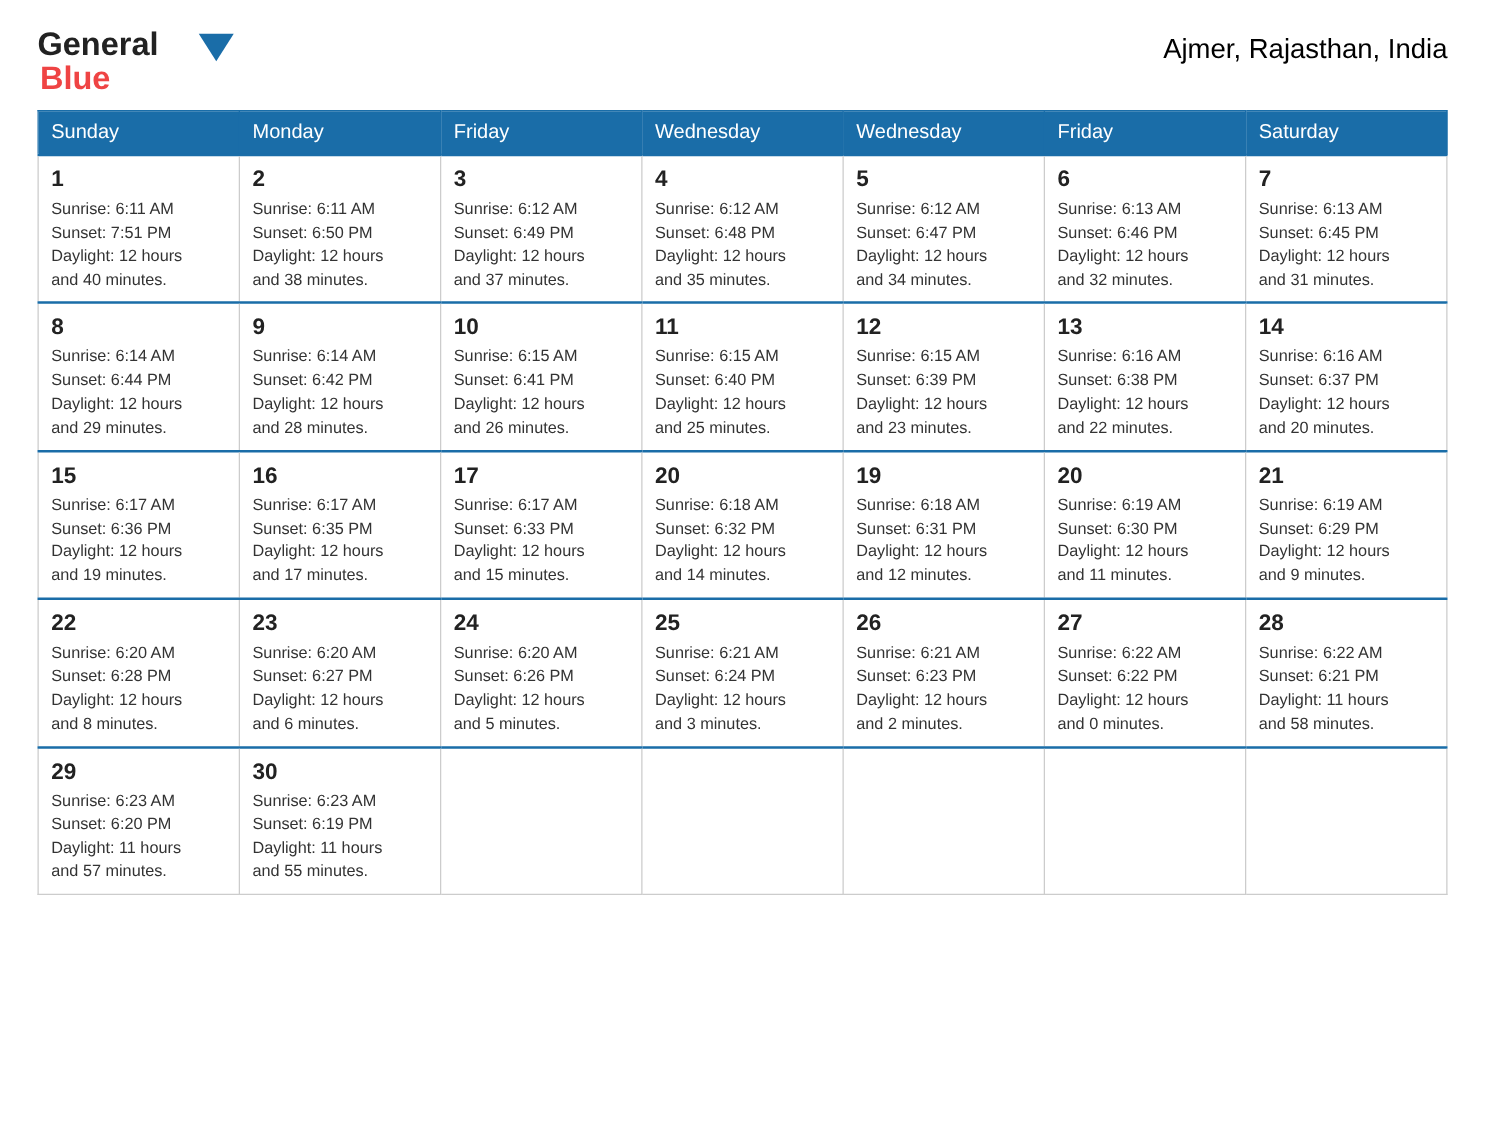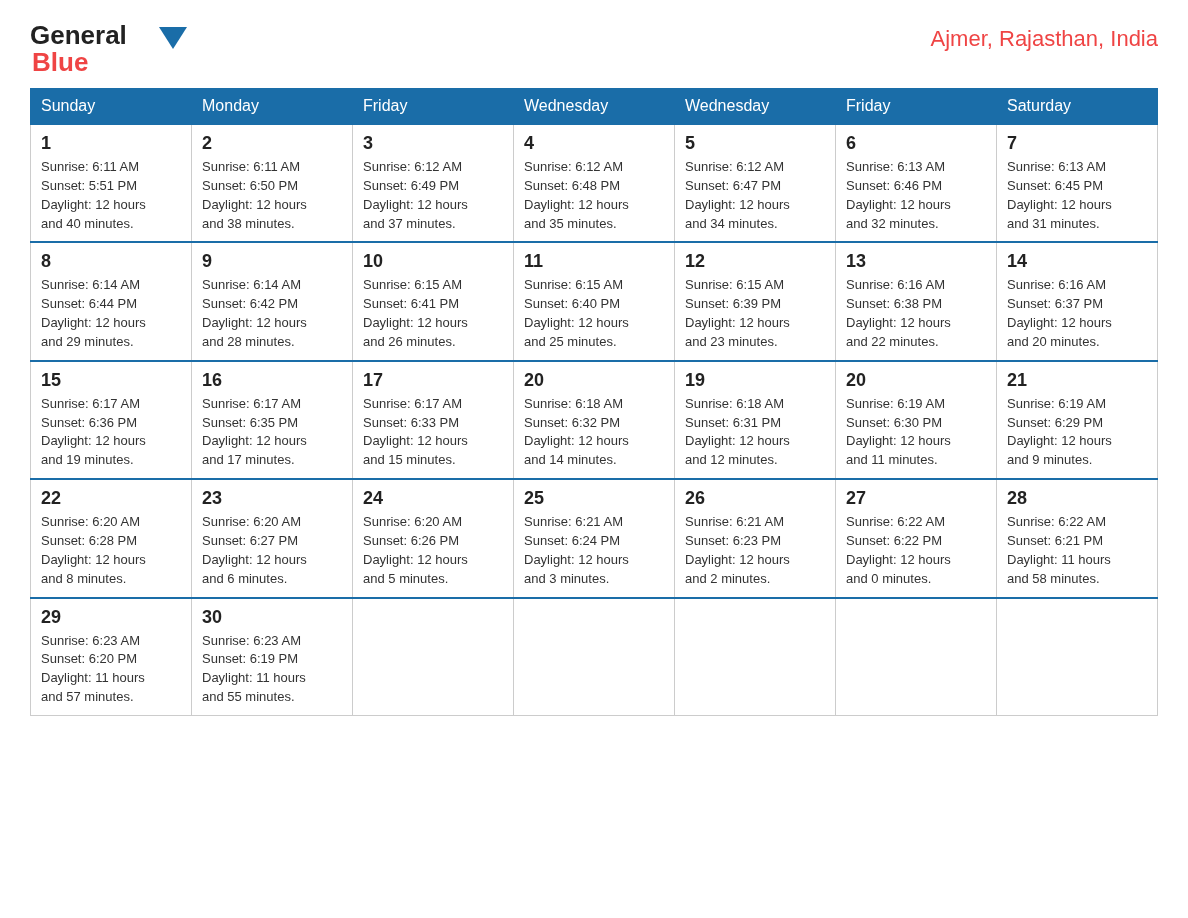--- a/index.html
+++ b/index.html
@@ -52,21 +52,21 @@
       text-align: right;
     }
     .month-title {
       font-size: 52px;
       font-weight: bold;
       color: #222;
       line-height: 1;
     }
     .location {
       font-size: 22px;
-      color: #ef4444;
+      color: #000000;
       margin-top: 6px;
     }
     .calendar {
       width: 100%;
       border-collapse: collapse;
       margin-top: 8px;
     }
     .calendar th {
       background: #1a6da8;
       color: #fff;
@@ -125,21 +125,21 @@
         <th>Wednesday</th>
         <th>Wednesday</th>
         <th>Friday</th>
         <th>Saturday</th>
       </tr>
     </thead>
   <tbody id="cal-body">
       <tr>
         <td>
           <div class="day-number">1</div>
-          <div class="day-info"><span>Sunrise: 6:11 AM</span><br><span>Sunset: 5:51 PM</span><br><span>Daylight: 12 hours</span><br><span>and 40 minutes.</span></div>
+          <div class="day-info"><span>Sunrise: 6:11 AM</span><br><span>Sunset: 7:51 PM</span><br><span>Daylight: 12 hours</span><br><span>and 40 minutes.</span></div>
         </td>
         <td>
           <div class="day-number">2</div>
           <div class="day-info"><span>Sunrise: 6:11 AM</span><br><span>Sunset: 6:50 PM</span><br><span>Daylight: 12 hours</span><br><span>and 38 minutes.</span></div>
         </td>
         <td>
           <div class="day-number">3</div>
           <div class="day-info"><span>Sunrise: 6:12 AM</span><br><span>Sunset: 6:49 PM</span><br><span>Daylight: 12 hours</span><br><span>and 37 minutes.</span></div>
         </td>
         <td>

